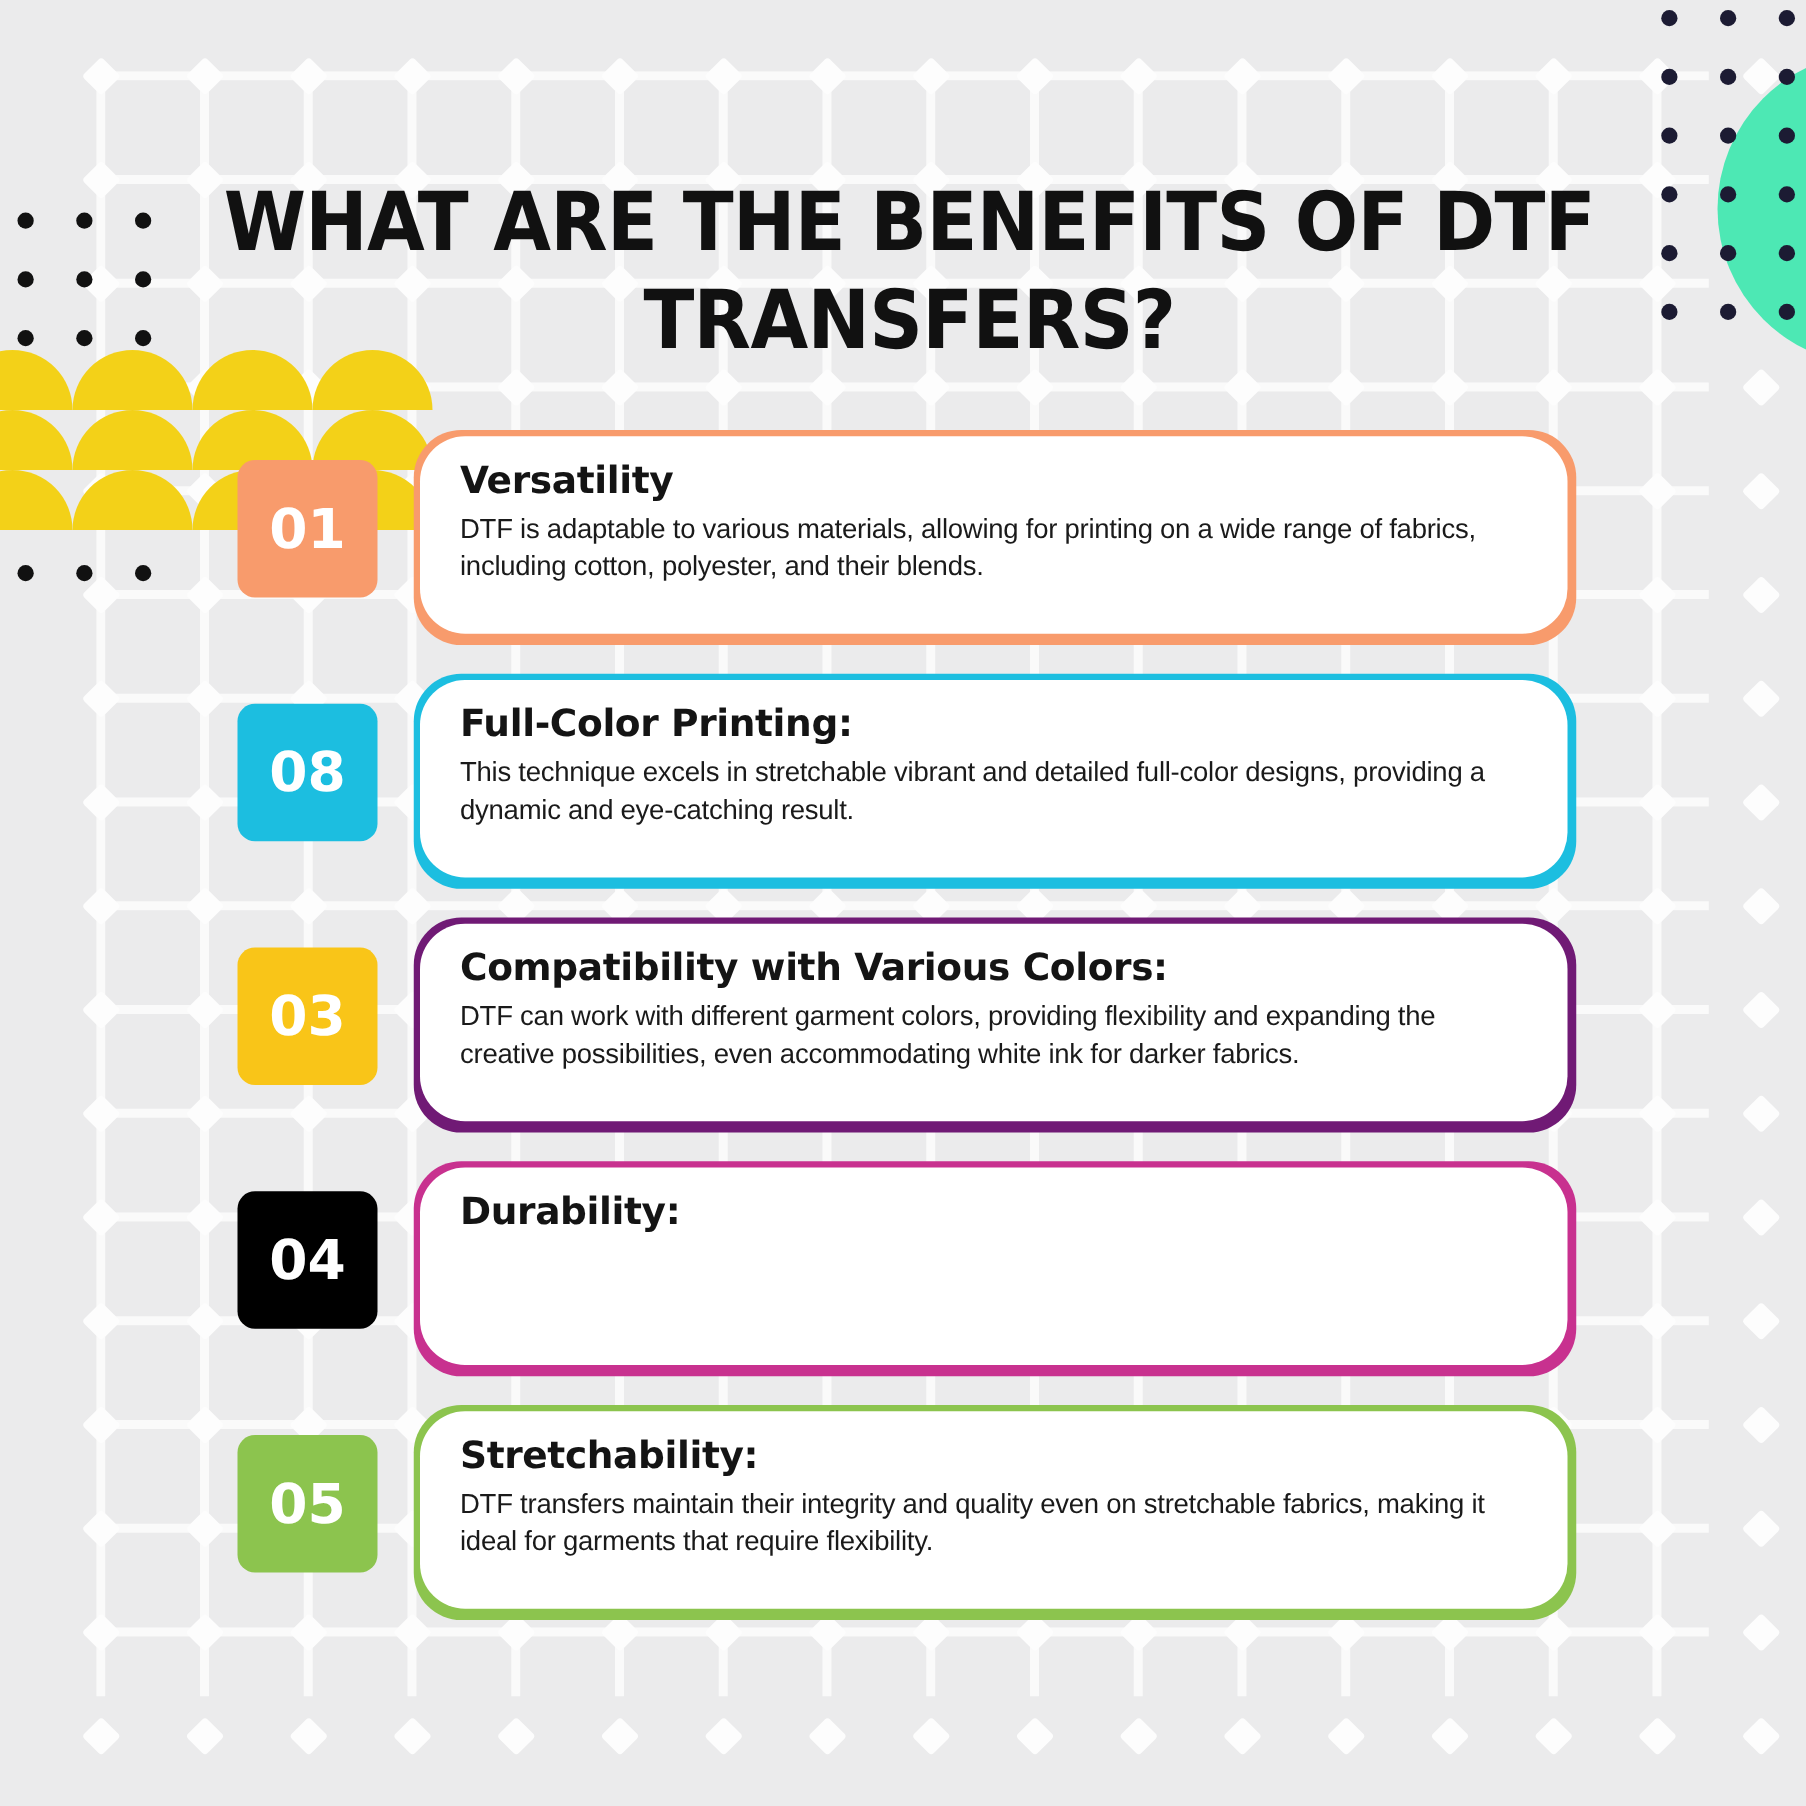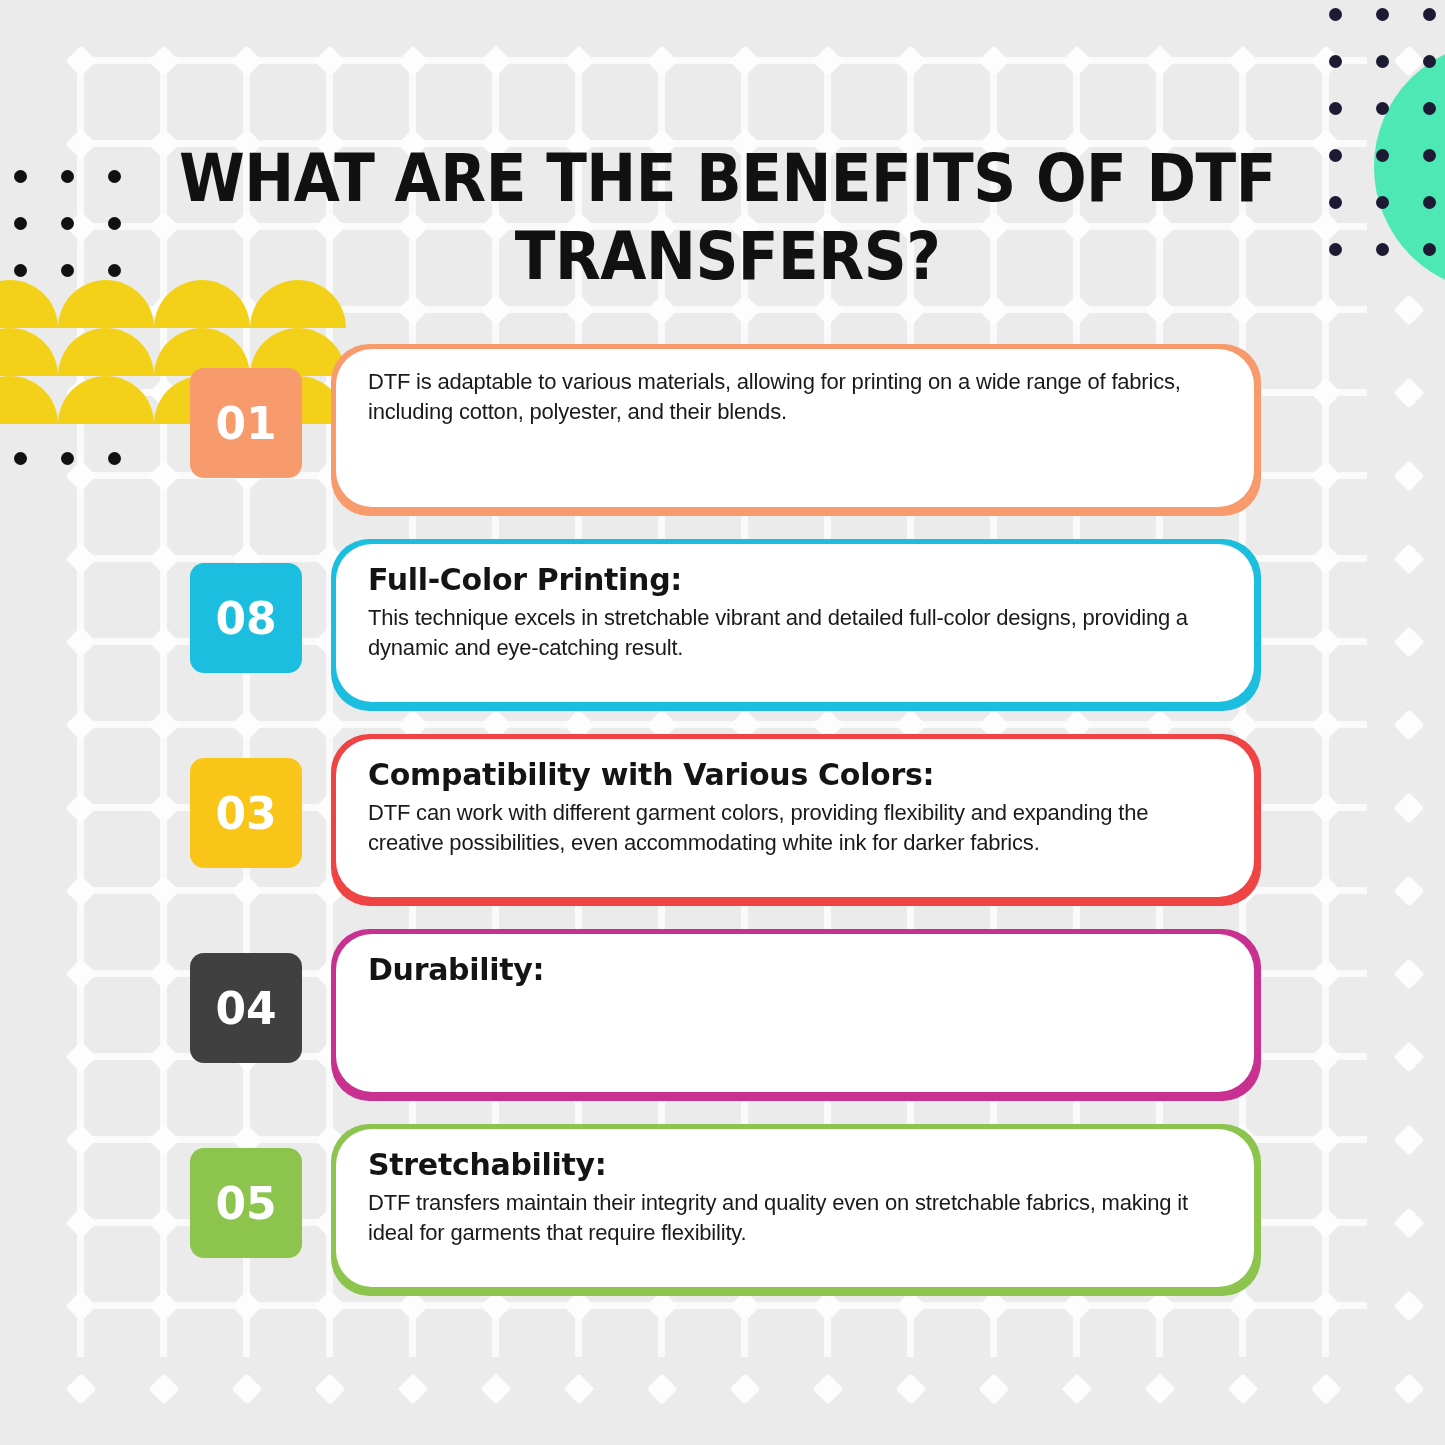--- a/index.html
+++ b/index.html
@@ -500,44 +500,45 @@
       <div class="semi" style="left: 288px; top: 96px;"></div>
     </div>
 
   <div class="title">WHAT ARE THE BENEFITS OF DTF TRANSFERS?</div>
 
   <div class="cards" id="cards">
       <div class="card-row">
         <div class="badge" style="background: rgb(248, 155, 108);">01</div>
         <div class="card-outer" style="background: rgb(248, 155, 108);">
           <div class="card-inner" style="left: 0px; top: 0px; position: absolute; width: 918px; height: 158px; margin: 5px 0px 0px 5px;">
+            <div class="card-title">Versatility</div>
             <div class="card-body">DTF is adaptable to various materials, allowing for printing on a wide range of fabrics, including cotton, polyester, and their blends.</div>
           </div>
         </div>
       </div>
       <div class="card-row">
         <div class="badge" style="background: rgb(28, 190, 224);">08</div>
         <div class="card-outer" style="background: rgb(28, 190, 224);">
           <div class="card-inner" style="left: 0px; top: 0px; position: absolute; width: 918px; height: 158px; margin: 5px 0px 0px 5px;">
             <div class="card-title">Full-Color Printing:</div>
             <div class="card-body">This technique excels in stretchable vibrant and detailed full-color designs, providing a dynamic and eye-catching result.</div>
           </div>
         </div>
       </div>
       <div class="card-row">
         <div class="badge" style="background: rgb(249, 197, 24);">03</div>
-        <div class="card-outer" style="background: #ef4444;">
+        <div class="card-outer" style="background: #701a75;">
           <div class="card-inner" style="left: 0px; top: 0px; position: absolute; width: 918px; height: 158px; margin: 5px 0px 0px 5px;">
             <div class="card-title">Compatibility with Various Colors:</div>
             <div class="card-body">DTF can work with different garment colors, providing flexibility and expanding the creative possibilities, even accommodating white ink for darker fabrics.</div>
           </div>
         </div>
       </div>
       <div class="card-row">
-        <div class="badge" style="background: #404040;">04</div>
+        <div class="badge" style="background: #000000;">04</div>
         <div class="card-outer" style="background: rgb(200, 49, 143);">
           <div class="card-inner" style="left: 0px; top: 0px; position: absolute; width: 918px; height: 158px; margin: 5px 0px 0px 5px;">
             <div class="card-title">Durability:</div>
           </div>
         </div>
       </div>
       <div class="card-row">
         <div class="badge" style="background: rgb(140, 196, 78);">05</div>
         <div class="card-outer" style="background: rgb(140, 196, 78);">
           <div class="card-inner" style="left: 0px; top: 0px; position: absolute; width: 918px; height: 158px; margin: 5px 0px 0px 5px;">

